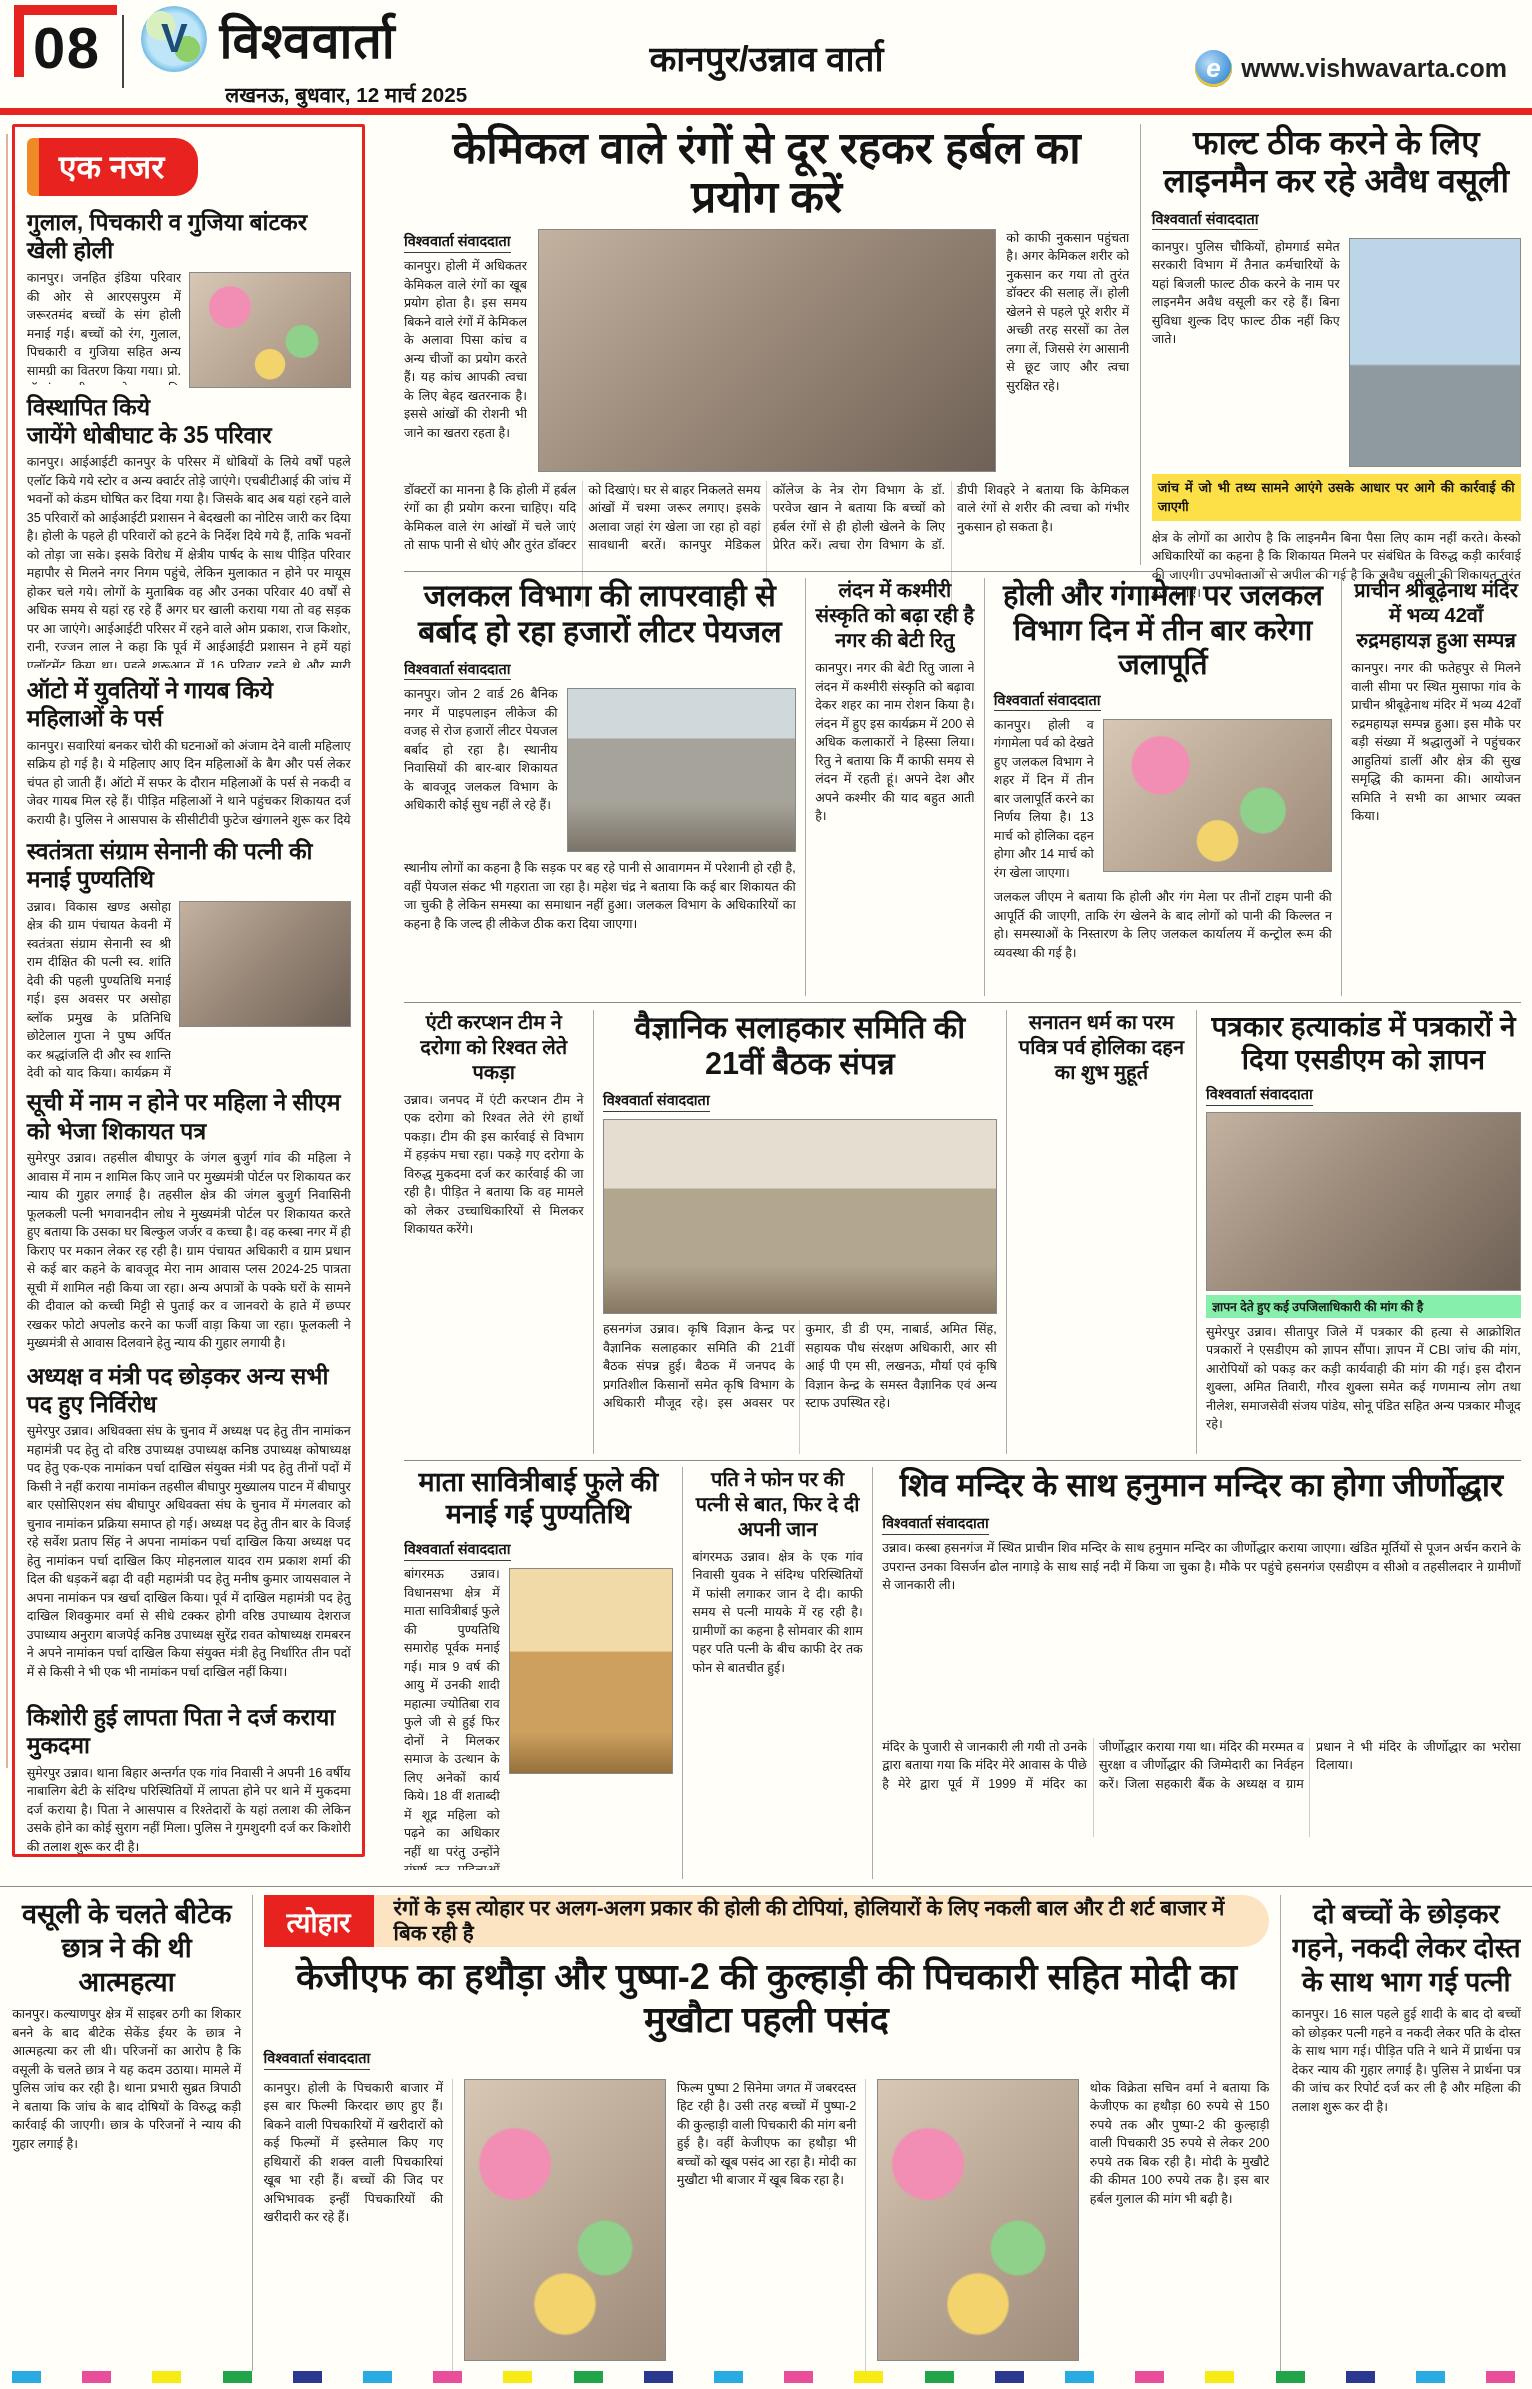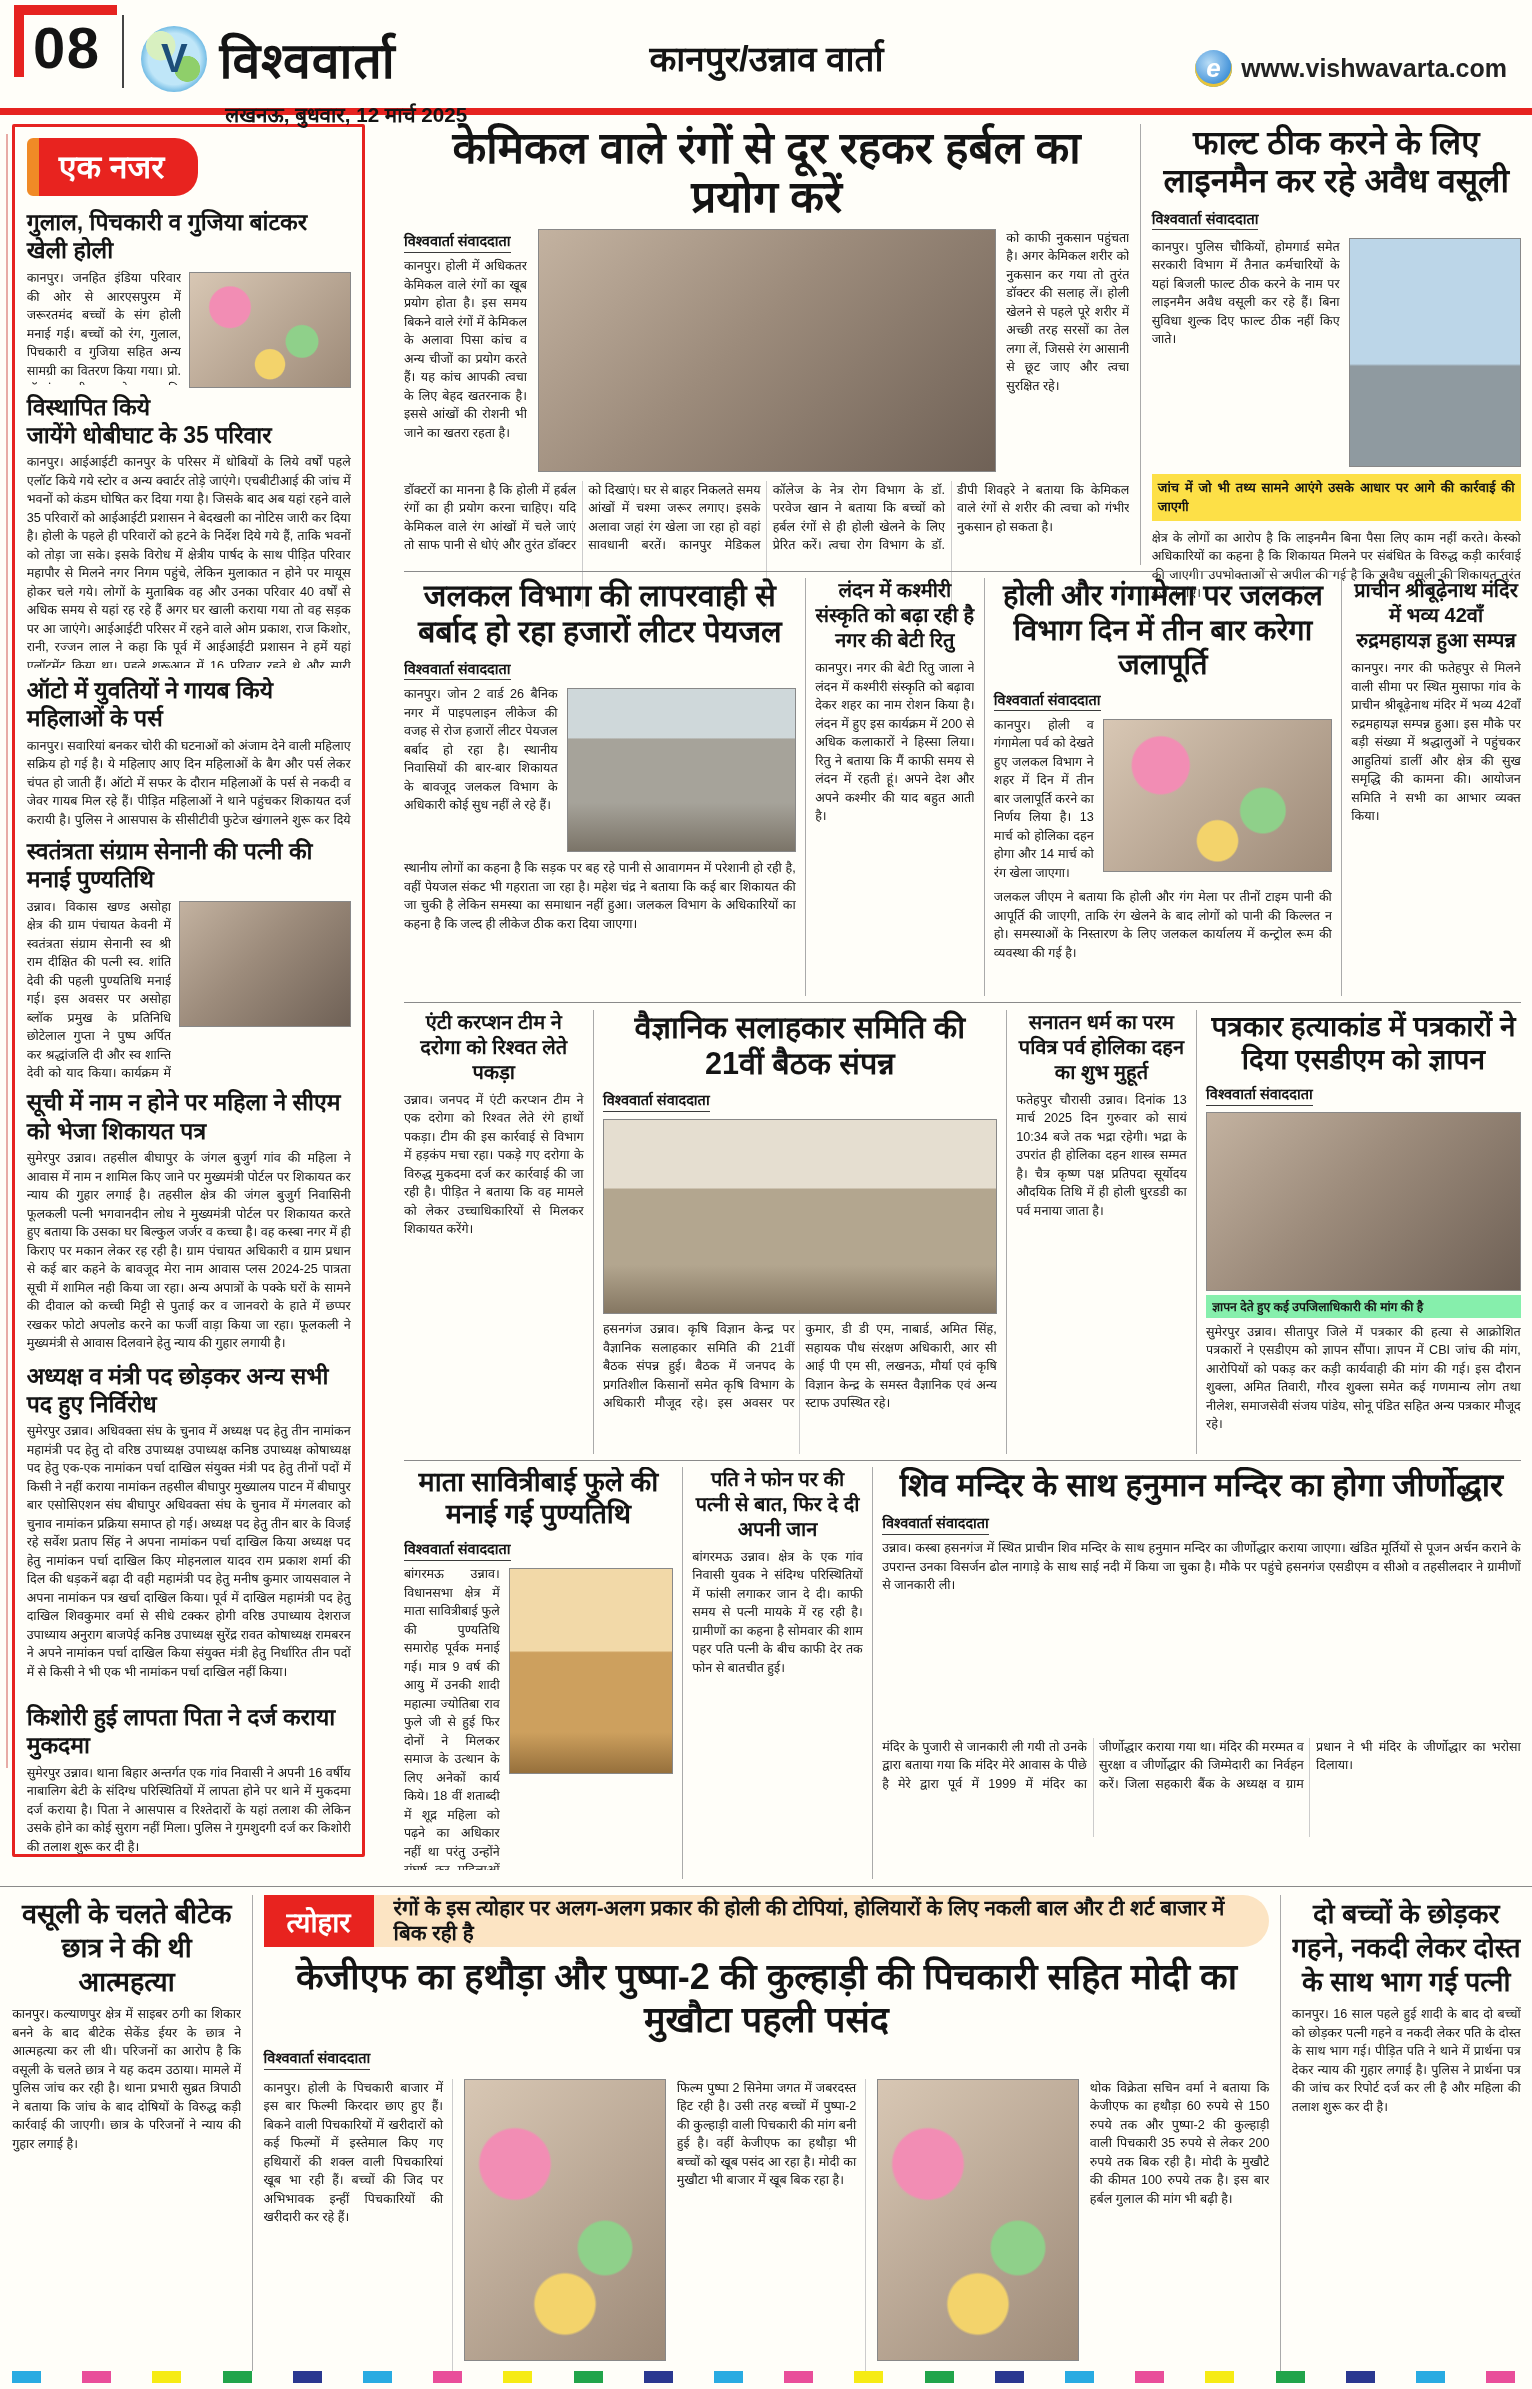--- a/index.html
+++ b/index.html
@@ -3,21 +3,21 @@
 <meta charset="utf-8">
 <style>
   html,body{margin:0;padding:0;background:#dcdcdc;}
   .page{width:1533px;height:2389px;background:#fffef9;position:relative;overflow:hidden;
         font-family:"Liberation Sans","DejaVu Sans",sans-serif;color:#141414;}
   
   .hdr{height:115px;position:relative;border-bottom:7.6px solid #e62320;display:flex;align-items:flex-start;padding:4.6px 20px 0 13.7px;box-sizing:border-box;}
   .corner{border-top:10px solid #e62320;border-left:10px solid #e62320;padding:4.6px 17px 0 9.2px;}
   .pageno{font-size:58px;font-weight:bold;line-height:1;letter-spacing:1.5px;}
   .vbar{width:2.3px;height:73px;background:#444;margin:10.7px 17px 0 4.6px;}
-  .brand{display:flex;flex-direction:column;margin-top:20px;}
+  .brand{display:flex;flex-direction:column;}
   .brandrow{display:flex;align-items:center;gap:12.2px;}
   .logo{width:66px;height:66px;border-radius:50%;position:relative;flex:none;
         background:radial-gradient(circle at 30% 30%,#d8f0c0 0 22%,transparent 23%),
                    radial-gradient(circle at 70% 65%,#8fcf6a 0 20%,transparent 21%),
                    radial-gradient(circle at 50% 50%,#bfe6f8 0 55%,#5fb1e0 75%,#2f86c6 100%);}
   .logo::after{content:"V";position:absolute;inset:0;display:flex;align-items:center;justify-content:center;
                font-size:40px;font-weight:bold;color:#1d4e7a;}
   .masthead{font-size:50px;font-weight:bold;letter-spacing:0.8px;}
   .hdate{font-size:20.6px;font-weight:bold;margin:7.6px 0 0 84px;}
   .section-title{position:absolute;left:50%;top:34px;transform:translateX(-50%);font-size:35px;font-weight:bold;white-space:nowrap;}
@@ -247,21 +247,20 @@
 
         <article class="col w37">
           <h2 class="h-md">वैज्ञानिक सलाहकार समिति की 21वीं बैठक संपन्न</h2>
           <div class="byline">विश्ववार्ता संवाददाता</div>
           <div class="ph ph-meet sci-ph"></div>
           <div class="cols2 body" style="height:153px">हसनगंज उन्नाव। कृषि विज्ञान केन्द्र पर वैज्ञानिक सलाहकार समिति की 21वीं बैठक संपन्न हुई। बैठक में जनपद के प्रगतिशील किसानों समेत कृषि विभाग के अधिकारी मौजूद रहे। इस अवसर पर कुमार, डी डी एम, नाबार्ड, अमित सिंह, सहायक पौध संरक्षण अधिकारी, आर सी आई पी एम सी, लखनऊ, मौर्या एवं कृषि विज्ञान केन्द्र के समस्त वैज्ञानिक एवं अन्य स्टाफ उपस्थित रहे।</div>
         </article>
 
         <article class="col w17">
           <h2 class="h-sm">सनातन धर्म का परम पवित्र पर्व होलिका दहन का शुभ मुहूर्त</h2>
-          <p class="body" style="height:344px">फतेहपुर चौरासी उन्नाव। दिनांक 13 मार्च 2025 दिन गुरुवार को सायं 10:34 बजे तक भद्रा रहेगी। भद्रा के उपरांत ही होलिका दहन शास्त्र सम्मत है। चैत्र कृष्ण पक्ष प्रतिपदा सूर्योदय औदयिक तिथि में ही होली धुरडडी का पर्व मनाया जाता है।</p>
         </article>
 
         <article class="col w29">
           <h2 class="h-md" style="font-size:28px">पत्रकार हत्याकांड में पत्रकारों ने दिया एसडीएम को ज्ञापन</h2>
           <div class="byline">विश्ववार्ता संवाददाता</div>
           <div class="ph pat-ph"></div>
           <div class="caption-hl">ज्ञापन देते हुए कई उपजिलाधिकारी की मांग की है</div>
           <p class="body" style="height:115px;margin-top:4.6px">सुमेरपुर उन्नाव। सीतापुर जिले में पत्रकार की हत्या से आक्रोशित पत्रकारों ने एसडीएम को ज्ञापन सौंपा। ज्ञापन में CBI जांच की मांग, आरोपियों को पकड़ कर कड़ी कार्यवाही की मांग की गई। इस दौरान शुक्ला, अमित तिवारी, गौरव शुक्ला समेत कई गणमान्य लोग तथा नीलेश, समाजसेवी संजय पांडेय, सोनू पंडित सहित अन्य पत्रकार मौजूद रहे।</p>
         </article>
       </div>

